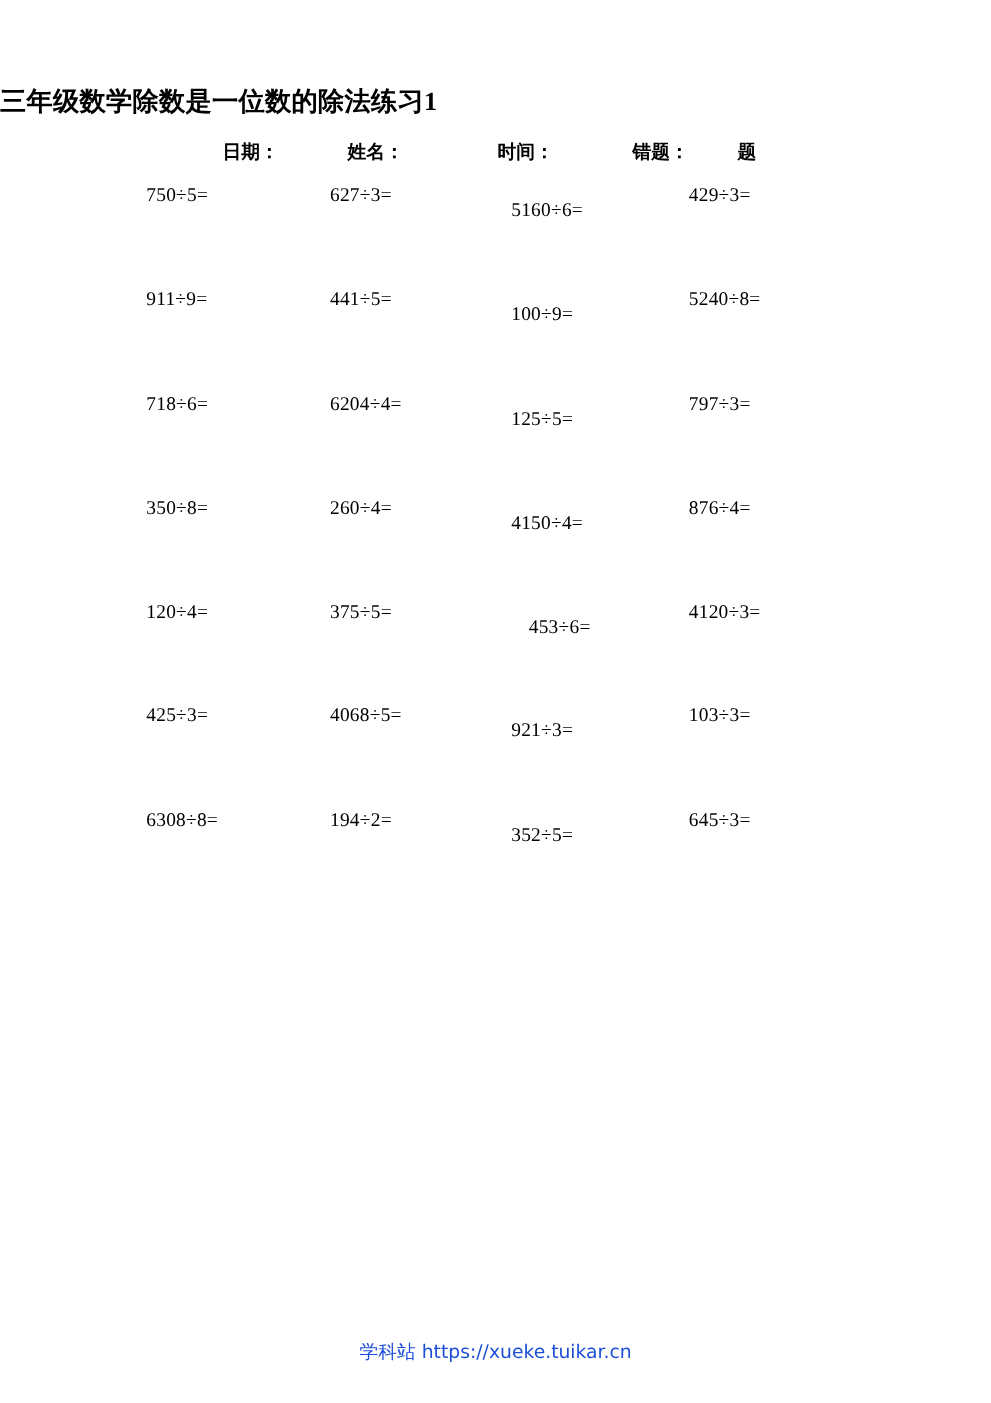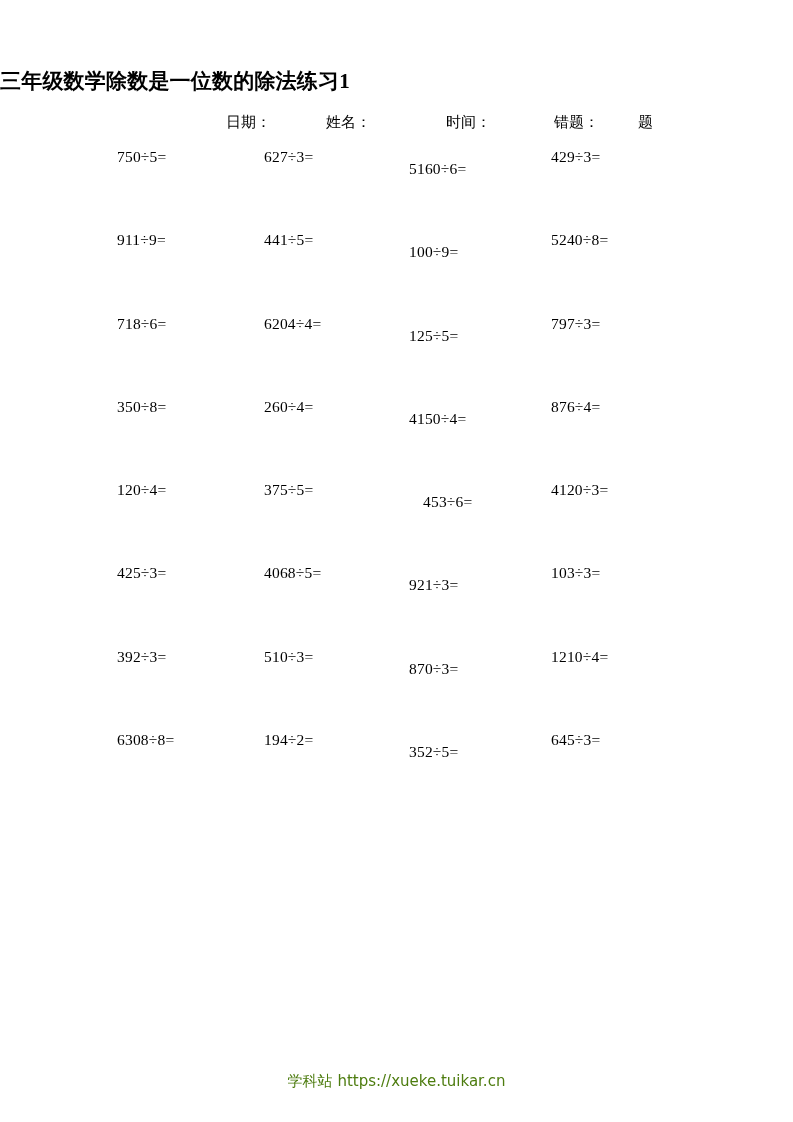--- a/index.html
+++ b/index.html
@@ -36,24 +36,23 @@
   }
 
   
   .meta-row {
     position: absolute;
     top: 110px;
     left: 0;
     width: 713px;
     height: 24px;
     font-size: 15px;
-    font-weight: normal;
+    font-weight: bold;
     line-height: 24px;
     white-space: nowrap;
-    margin-left: 48px;
   }
   .meta-item {
     position: absolute;
     top: 0;
   }
   .meta-date  { left: 178px; }
   .meta-name  { left: 278px; }
   .meta-time  { left: 398px; }
   .meta-wrong { left: 506px; }
   .meta-unit  { left: 590px; }
@@ -143,28 +142,22 @@
         <div class="cell c2 indent">453÷6=</div>
         <div class="cell c3">4120÷3=</div>
       </div>
       <div class="row">
         <div class="cell c0">425÷3=</div>
         <div class="cell c1">4068÷5=</div>
         <div class="cell c2">921÷3=</div>
         <div class="cell c3">103÷3=</div>
       </div>
       <div class="row">
-        <div class="cell c0">392÷3=</div>
-        <div class="cell c1">510÷3=</div>
-        <div class="cell c2">870÷3=</div>
-        <div class="cell c3">1210÷4=</div>
-      </div>
-      <div class="row">
         <div class="cell c0">6308÷8=</div>
         <div class="cell c1">194÷2=</div>
         <div class="cell c2">352÷5=</div>
         <div class="cell c3">645÷3=</div>
       </div>
     </div>
 
-  <div class="footer" style="color: #4d7c0f;">学科站 https://xueke.tuikar.cn</div>
+  <div class="footer" style="color: #1d4ed8;">学科站 https://xueke.tuikar.cn</div>
 
 </div>
 
 </body></html>

